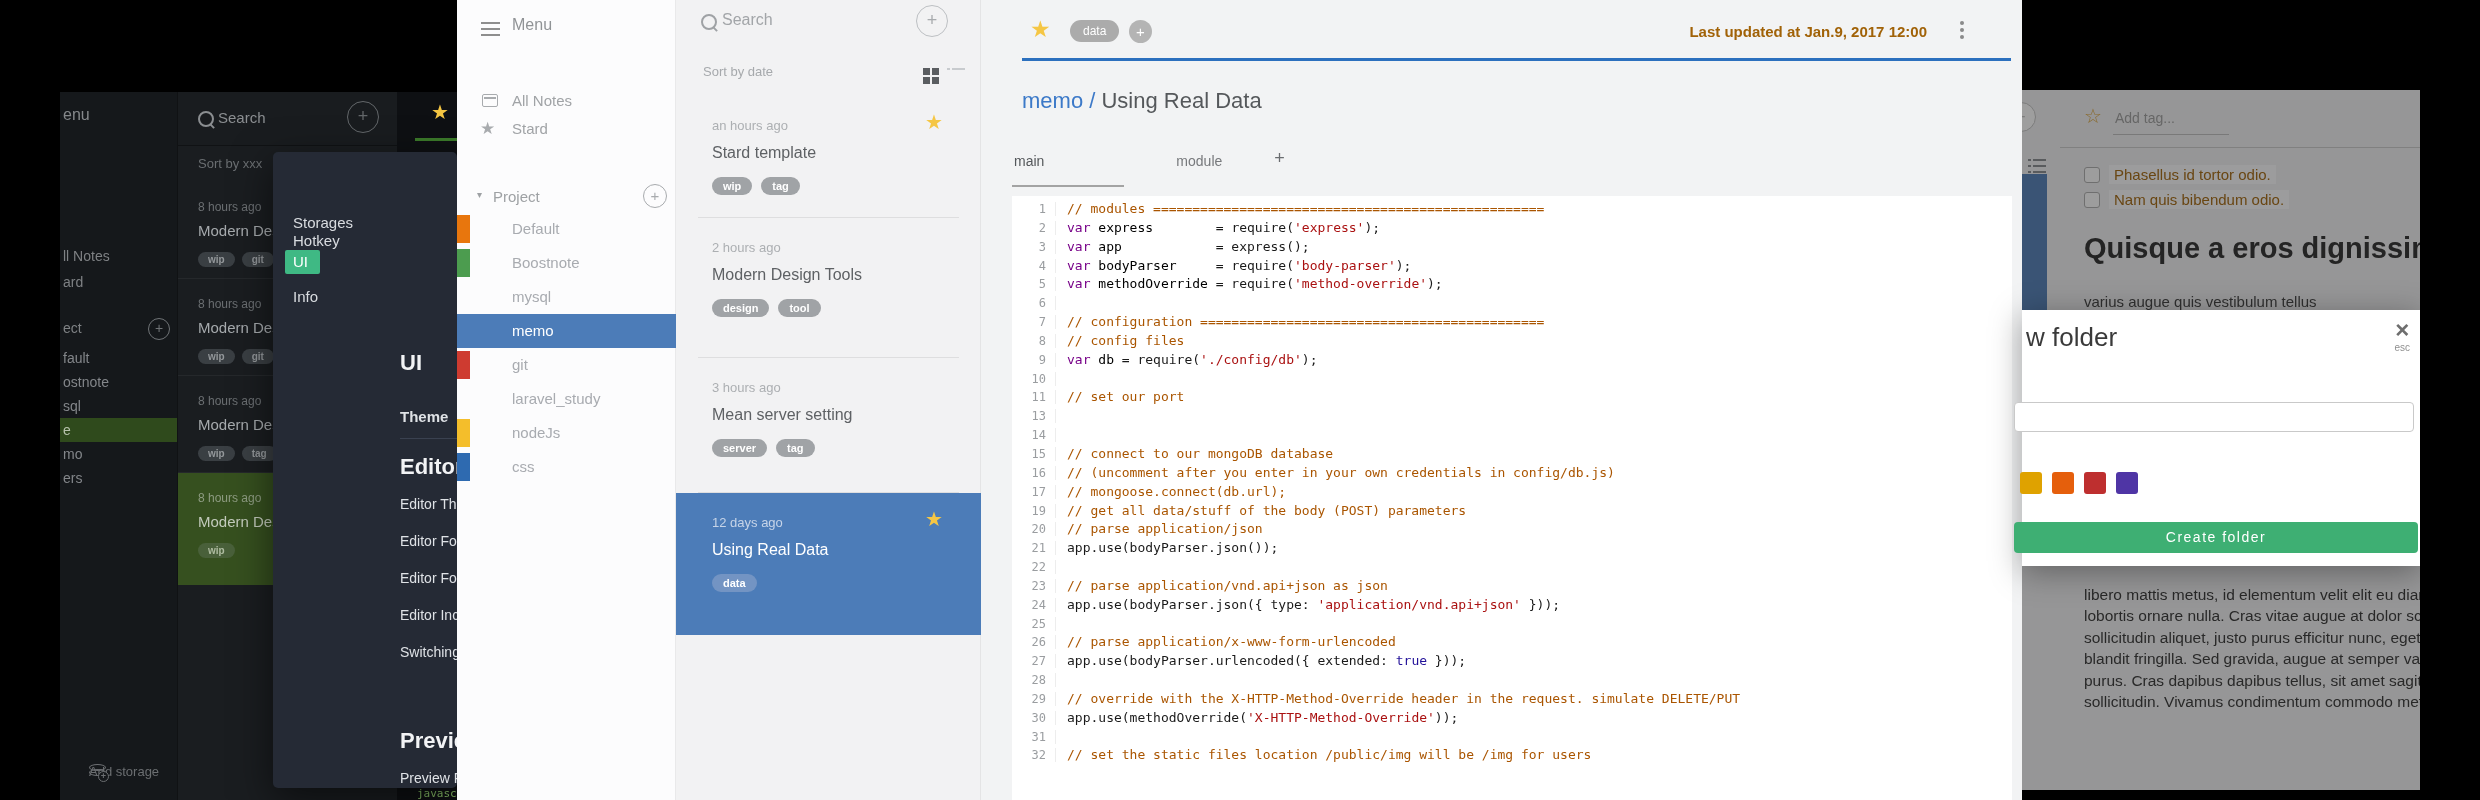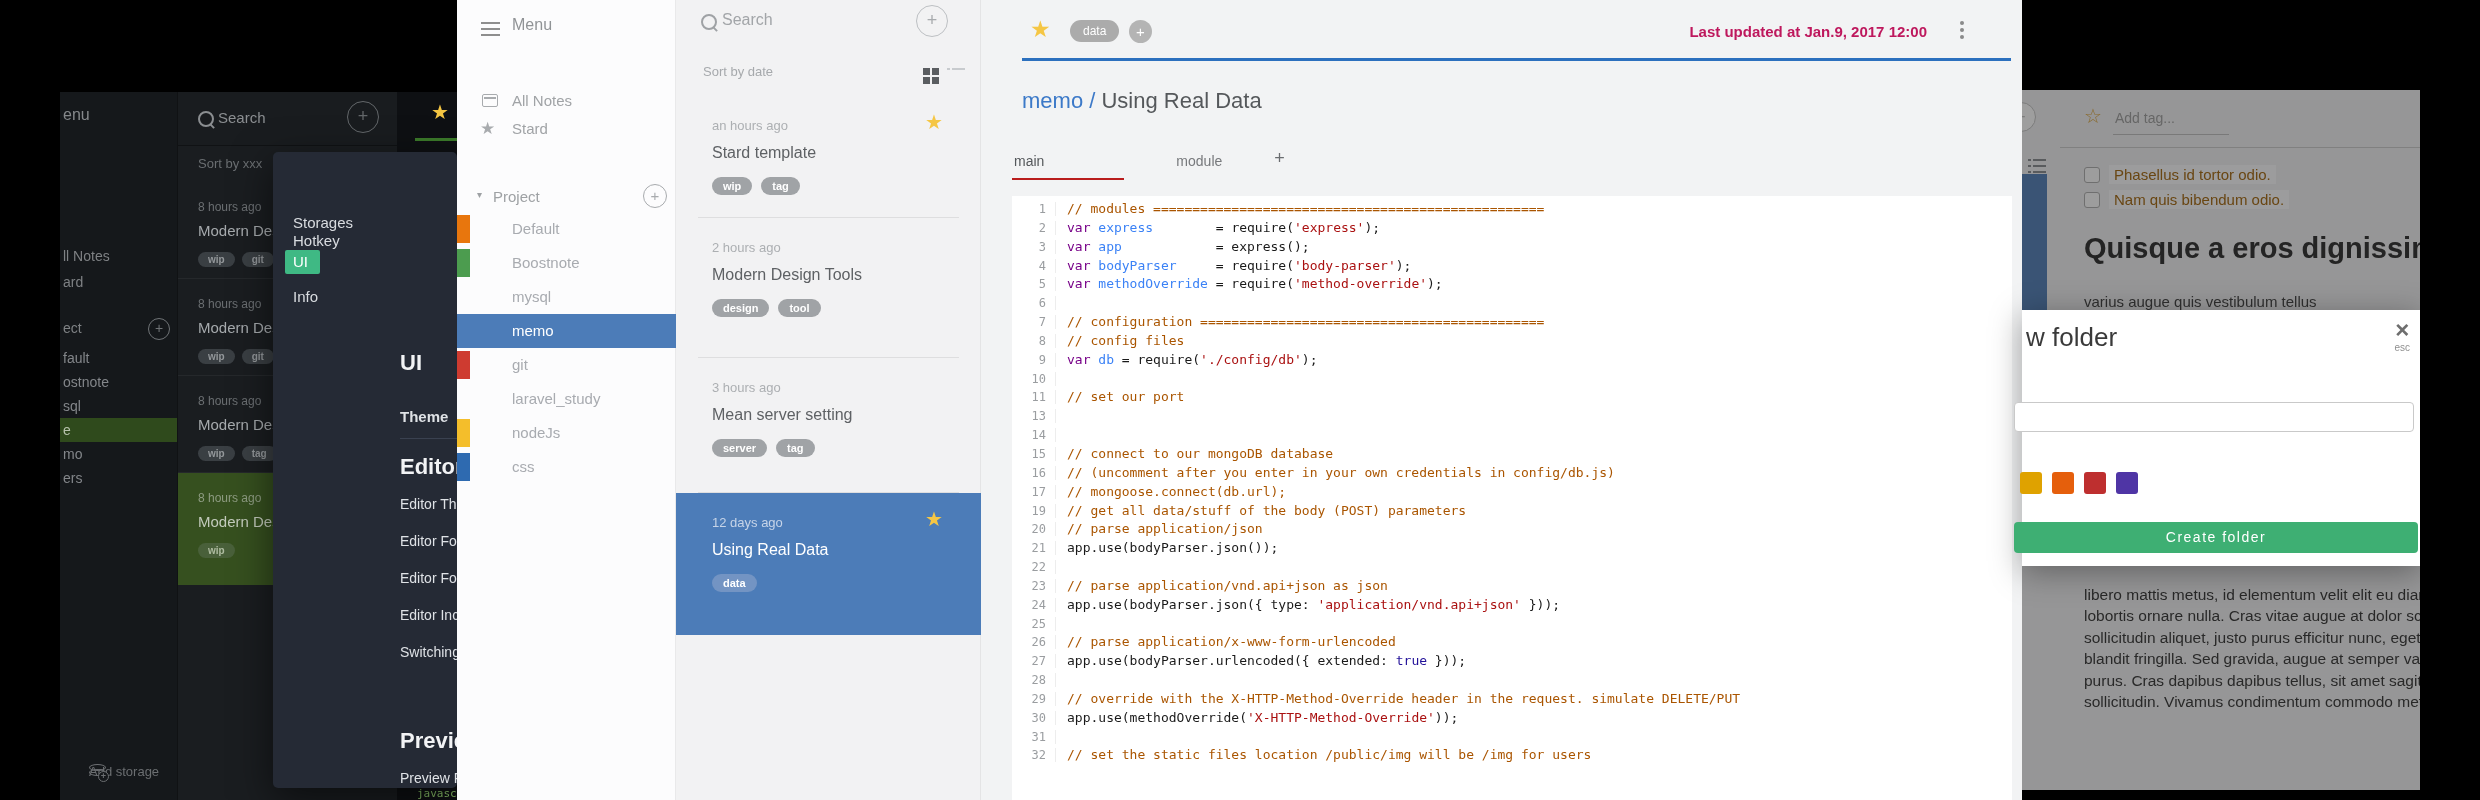--- a/index.html
+++ b/index.html
@@ -103,36 +103,36 @@
   .lt-note.sel .d{color:#C6D4E8;}
   .lt-note.sel .t{color:#fff;}
   .lt-note.sel .pill{background:#7394C3;}
 
   
   #main{left:981px;top:0;width:1041px;height:800px;background:#F2F3F4;}
   #m-star{left:49px;top:16px;font-size:23px;color:#F5C644;}
   #m-tag{left:89px;top:20px;background:#ABABAB;color:#fff;font-size:12px;padding:4px 13px;border-radius:11px;}
   #m-plus{left:148px;top:20px;width:23px;height:23px;background:#B4B4B4;border:none;color:#fff;
       font-size:15px;line-height:23px;}
-  #m-updated{right:95px;top:23px;font-size:15px;font-weight:700;color:#be185d;}
+  #m-updated{right:95px;top:23px;font-size:15px;font-weight:700;color:#a16207;}
   #m-kebab{right:58px;top:21px;}
   #m-blueline{left:41px;top:58px;width:989px;height:3px;background:#2C70BE;}
   #m-title{left:41px;top:88px;font-size:22px;}
   #m-title .folder{color:#3C79C8;}
   #m-title .name{color:#55585B;}
   #m-tabs{left:41px;top:148px;font-size:14px;}
   .tab{display:inline-block;color:#77797C;margin-right:52px;cursor:pointer;}
-  .tab.active{color:#55585B;border-bottom:2px solid #b91c1c;padding:0 80px 9px 2px;margin-left:-10px;}
+  .tab.active{color:#55585B;border-bottom:2px solid #a3a3a3;padding:0 80px 16px 2px;margin-left:-10px;}
   #m-newtab{display:inline-block;font-size:18px;color:#6A6D70;cursor:pointer;vertical-align:2px;}
   #m-code{left:31px;top:196px;width:1000px;height:604px;background:#fff;overflow:hidden;
       font-family:"DejaVu Sans Mono",monospace;font-size:13px;padding-top:5px;box-sizing:border-box;}
   .cm-line{height:18.85px;white-space:pre;}
   .cm-gutter{display:inline-block;width:34px;text-align:right;color:#9A9DA0;font-size:12px;
       padding-right:9px;border-right:1px solid #EDEDED;margin-right:11px;}
-  .tk-c{color:#AA5500;}.tk-k{color:#770088;}.tk-d{color:#3b82f6;}.tk-s{color:#AA1111;}
+  .tk-c{color:#AA5500;}.tk-k{color:#770088;}.tk-d{color:#000000;}.tk-s{color:#AA1111;}
   .tk-n{color:#116644;}.tk-a{color:#221199;}.tk-p{color:#1A1A1A;}
 
   
   #right-card{left:2022px;top:90px;width:398px;height:700px;background:#F1F1F2;overflow:hidden;}
   #rc-plus{left:-16px;top:12px;width:28px;height:28px;color:#C2C2C2;background:#fff;font-size:16px;line-height:27px;}
   #rc-listicon{left:6px;top:68px;color:#85888B;}
   #rc-listicon i:nth-child(1){top:1px;}#rc-listicon i:nth-child(2){top:7px;}#rc-listicon i:nth-child(3){top:13px;}
   #rc-bluestrip{left:0;top:84px;width:25px;height:138px;background:#4D7CB7;}
   #rc-star{left:62px;top:14px;font-size:20px;color:#D9A43B;}
   #rc-addtag{left:93px;top:20px;font-size:14px;color:#9B9B9B;}

